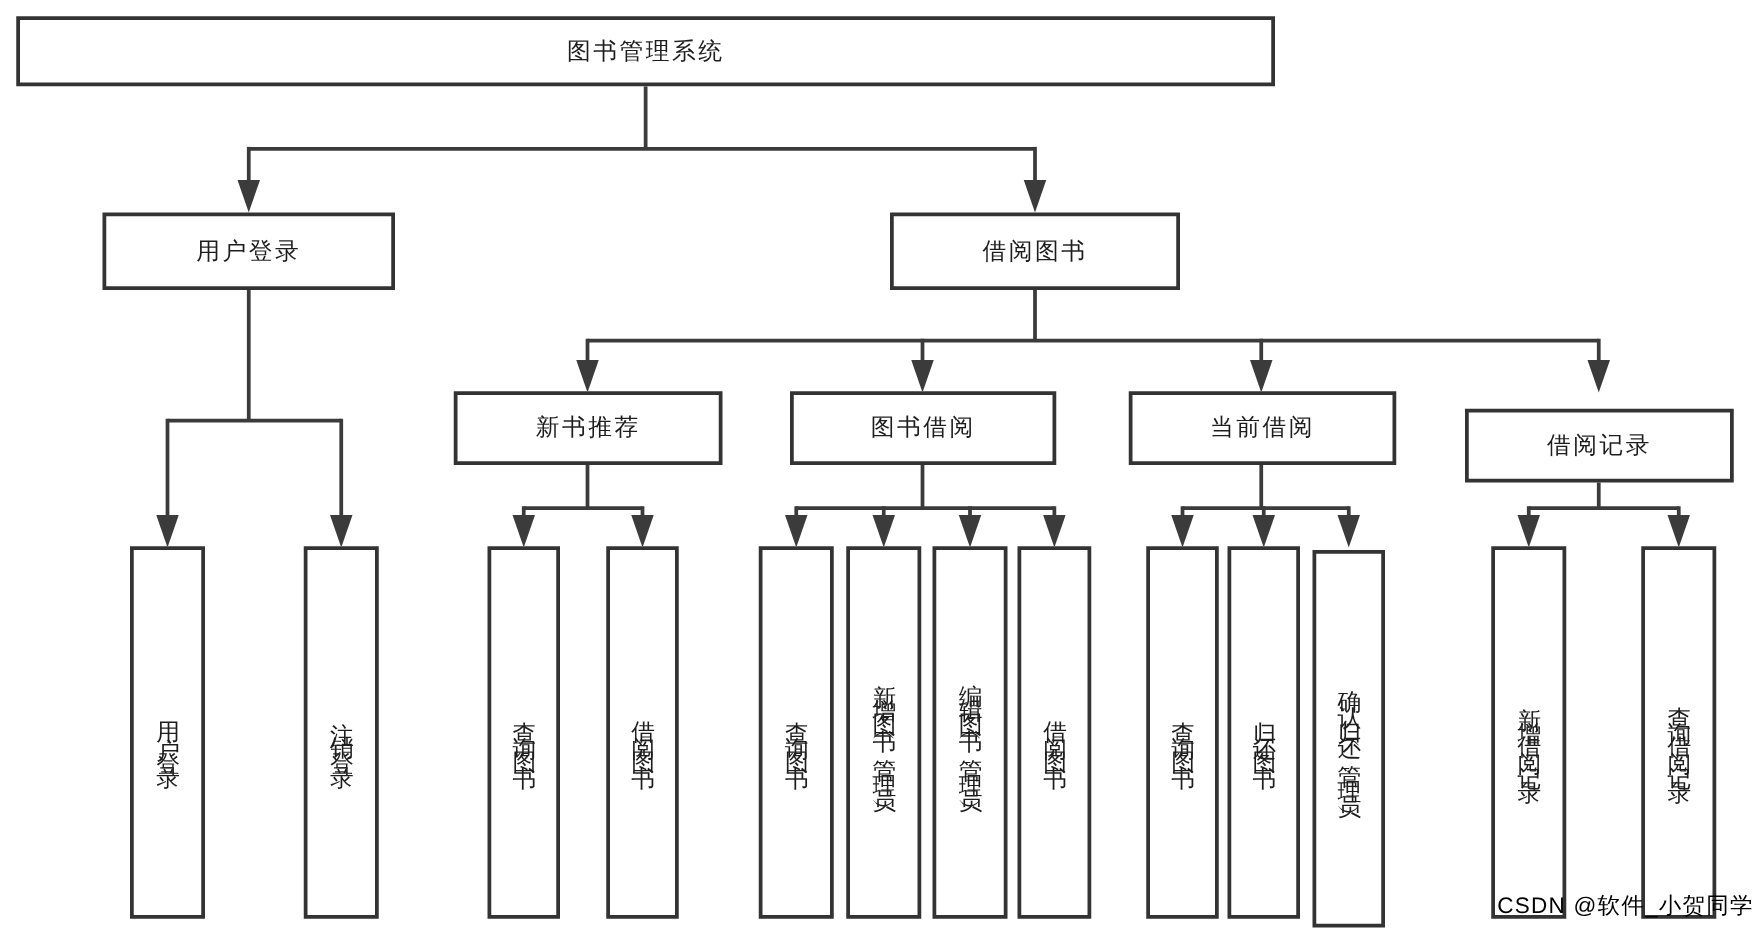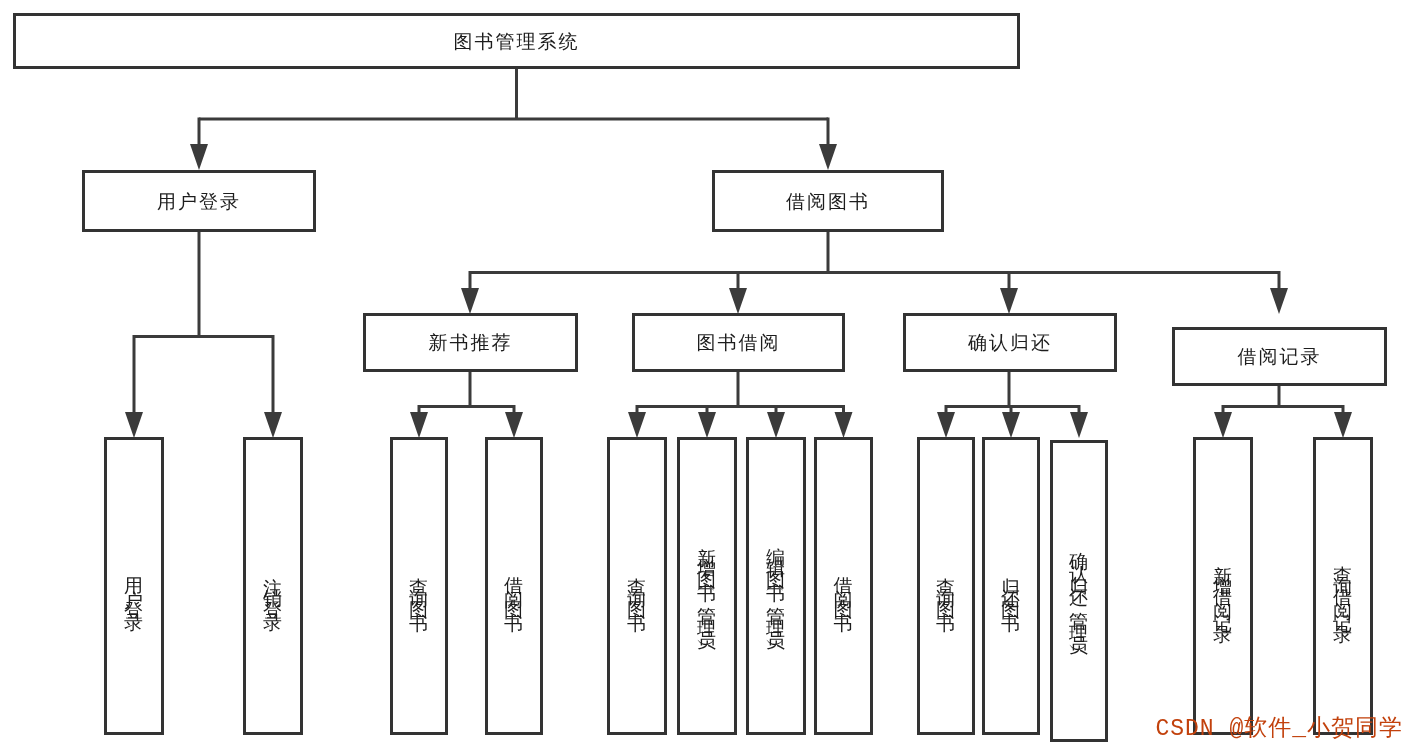--- a/index.html
+++ b/index.html
@@ -37,25 +37,24 @@
     text-orientation: mixed;
     font-size: 19px;
     letter-spacing: 12px;
     line-height: 1;
     white-space: nowrap;
   }
   #watermark {
     position: absolute;
     right: 2px;
     top: 712px;
-    font-size: 23px;
+    font-size: 18px;
     letter-spacing: 1px;
-    color: #c2410c;
+    color: #000000;
     white-space: nowrap;
-    font-family: Liberation Mono, monospace;
   }
 </style>
 </head>
 <body>
 
 <div id="canvas">
 
   <svg id="connectors" width="1405" height="747" viewBox="0 0 1405 747" xmlns="http://www.w3.org/2000/svg">
     <g stroke="#3b3b3b" stroke-width="3" fill="none">
 
@@ -133,21 +132,21 @@
     <span>借阅图书</span>
   </div>
 
   <div class="box h-box" style="left:632px; top:313px; width:213px; height:59px;">
     <span>图书借阅</span>
   </div>
   <div class="box h-box" style="left:363px; top:313px; width:215px; height:59px;">
     <span>新书推荐</span>
   </div>
   <div class="box h-box" style="left:903px; top:313px; width:214px; height:59px;">
-    <span>确认归还</span>
+    <span>当前借阅</span>
   </div>
   <div class="box h-box" style="left:1172px; top:313px; width:215px; height:59px;margin-top:14px;">
     <span>借阅记录</span>
   </div>
 
   <div class="box v-box" style="left:104px; top:437px; width:60px; height:298px;">
     <span>用户登录</span>
   </div>
   <div class="box v-box" style="left:243px; top:437px; width:60px; height:298px;">
     <span>注销登录</span>

